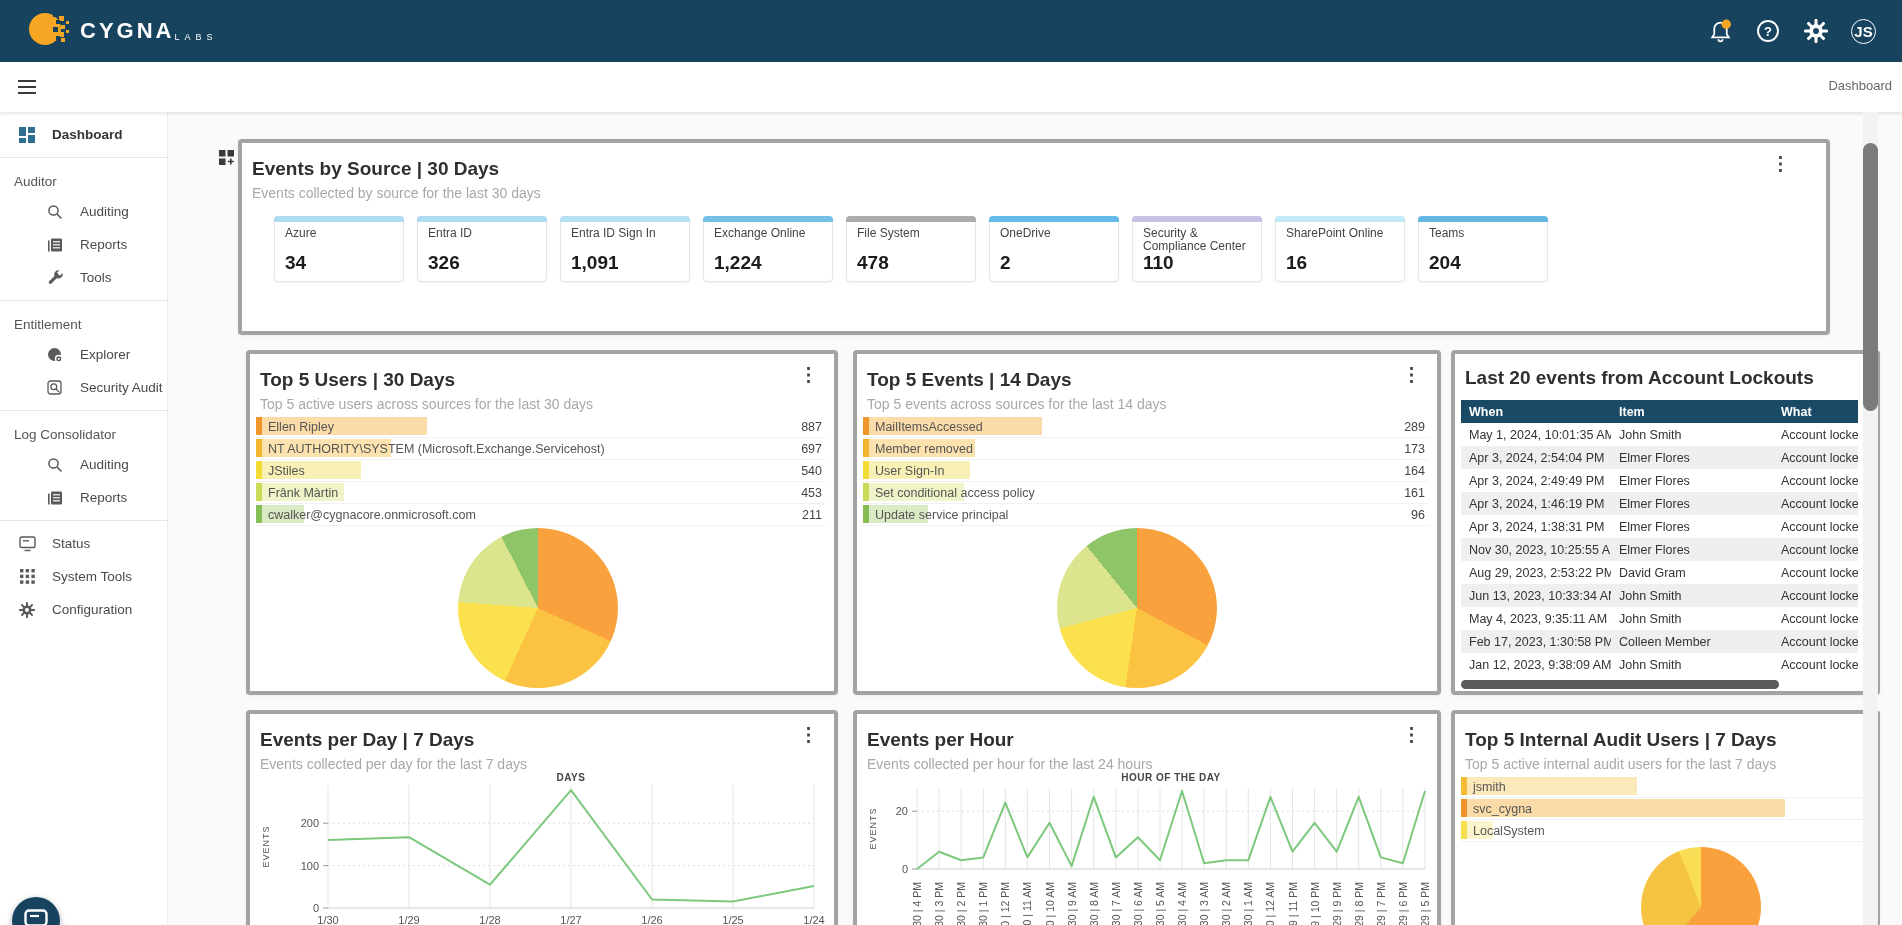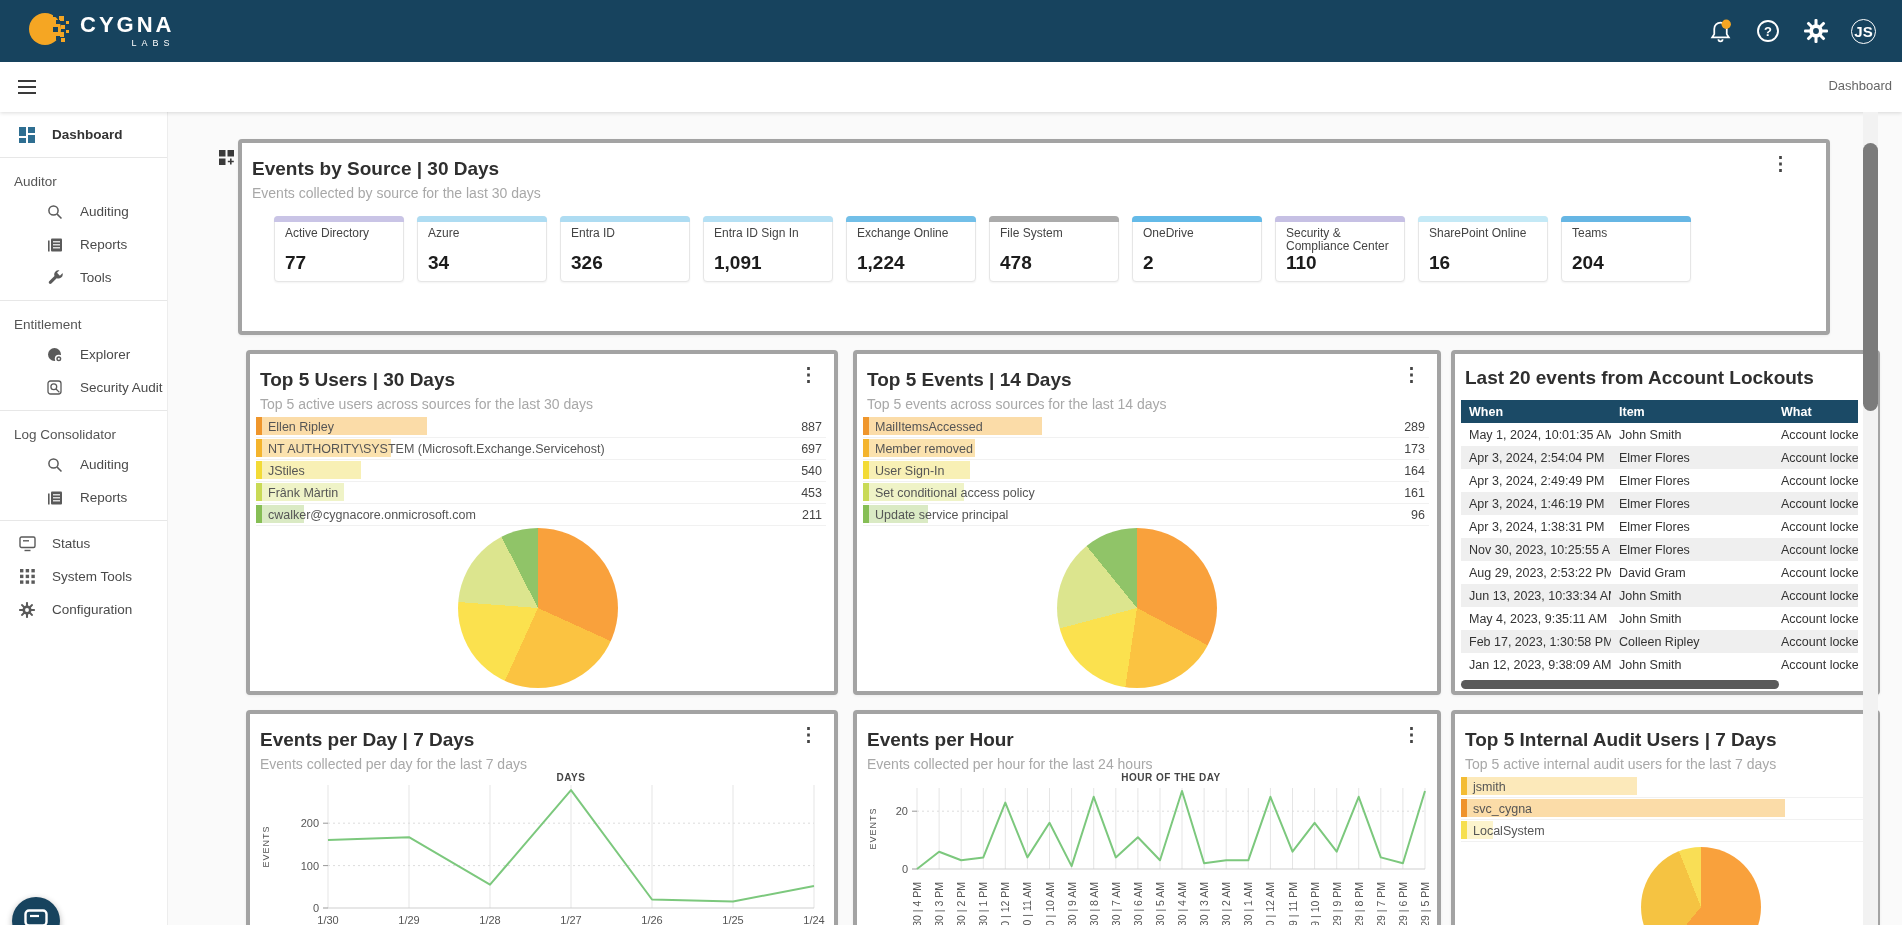--- a/index.html
+++ b/index.html
@@ -3,21 +3,21 @@
 <meta charset="utf-8">
 <style>
   * { margin:0; padding:0; box-sizing:border-box; }
   html,body { width:1902px; height:925px; overflow:hidden; background:#fafafa;
     font-family:"Liberation Sans", sans-serif; }
 
   
   .navbar { position:absolute; left:0; top:0; width:1902px; height:62px;
     background:#17435E; display:flex; align-items:center; padding:0 26px; z-index:50; }
   .logo { display:flex; align-items:center; gap:10px; cursor:pointer; }
-  .logo-text { display:flex; flex-direction:column; align-items:flex-end; }
+  .logo-text { display:flex; flex-direction:row; align-items:flex-end; }
   .logo-main { color:#fff; font-size:22px; font-weight:bold; letter-spacing:3px; line-height:22px; }
   .logo-sub  { color:#fff; font-size:9px; letter-spacing:5px; margin-top:2px; }
   .nav-icons { margin-left:auto; display:flex; align-items:center; gap:22px; }
   .nav-btn { width:26px; height:26px; display:flex; align-items:center; justify-content:center; cursor:pointer; }
   .avatar { width:25px; height:25px; border-radius:50%; border:1.6px solid #fff; color:#fff;
     font-size:15px; font-weight:bold; display:flex; align-items:center; justify-content:center; }
 
   
   .header-bar { position:absolute; left:0; top:62px; width:1902px; height:50px; background:#fff;
     box-shadow:0 1px 4px rgba(0,0,0,.14); z-index:40; display:flex; align-items:center; }
@@ -313,25 +313,20 @@
     </svg></span>
 
 <div class="panel" style="left:238px; top:139px; width:1592px; height:196px;">
   <div class="panel-head">
     <div class="panel-title">Events by Source | 30 Days</div>
     <div class="panel-sub">Events collected by source for the last 30 days</div>
   </div>
   <div class="kebab" style="right:36px;">⋮</div>
   <div class="src-cards" id="src-cards">
       <div class="src-card">
-        <div class="src-stripe" style="background: rgb(201, 196, 230);"></div>
-        <div class="src-label">Active Directory</div>
-        <div class="src-value">77</div>
-      </div>
-      <div class="src-card">
         <div class="src-stripe" style="background: rgb(174, 220, 242);"></div>
         <div class="src-label">Azure</div>
         <div class="src-value">34</div>
       </div>
       <div class="src-card">
         <div class="src-stripe" style="background: rgb(174, 220, 242);"></div>
         <div class="src-label">Entra ID</div>
         <div class="src-value">326</div>
       </div>
       <div class="src-card">
@@ -513,21 +508,21 @@
             <td>John Smith</td>
             <td>Account locked</td>
           </tr>
           <tr>
             <td>May 4, 2023, 9:35:11 AM</td>
             <td>John Smith</td>
             <td>Account locked</td>
           </tr>
           <tr>
             <td>Feb 17, 2023, 1:30:58 PM</td>
-            <td>Colleen Ripley</td>
+            <td>Colleen Member</td>
             <td>Account locked</td>
           </tr>
           <tr>
             <td>Jan 12, 2023, 9:38:09 AM</td>
             <td>John Smith</td>
             <td>Account locked</td>
           </tr>
         </tbody>
     </table>
   </div>

